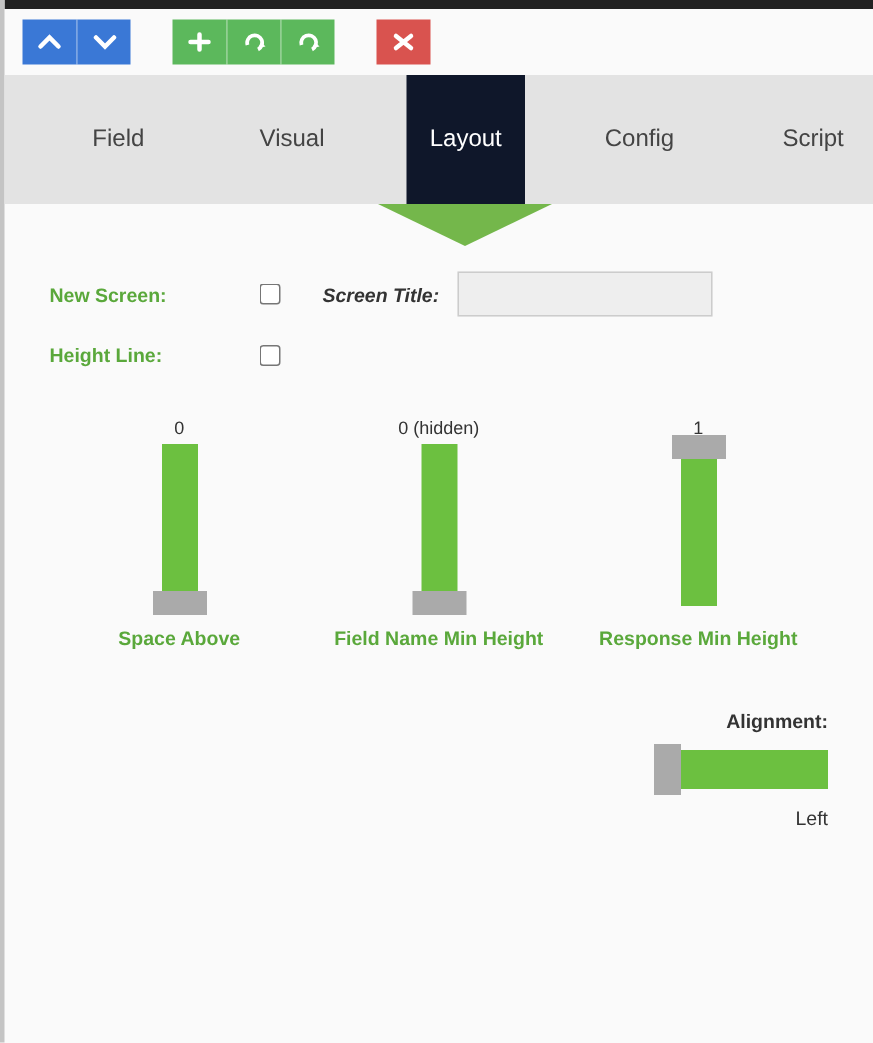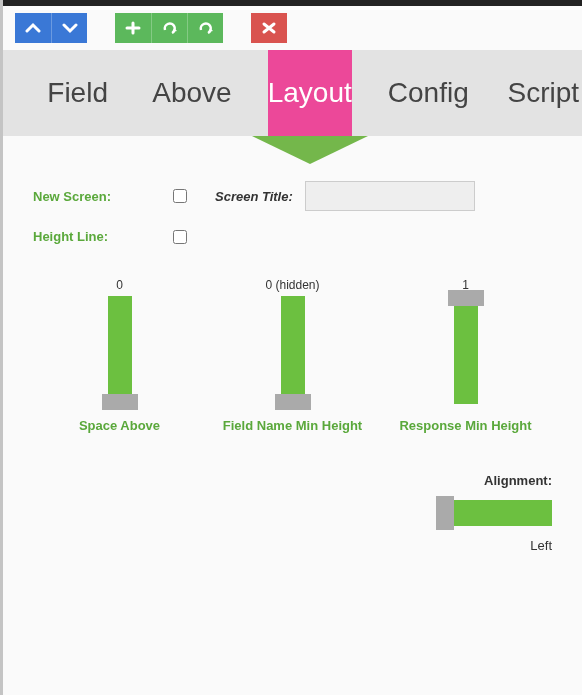--- a/index.html
+++ b/index.html
@@ -46,28 +46,28 @@
     background: #e3e3e3;
     height: 86px;
     position: relative;
     align-items: stretch;
   }
   .tab {
     flex: 1;
     display: flex;
     align-items: center;
     justify-content: center;
-    font-size: 28px;
+    font-size: 16px;
     color: #444;
     cursor: pointer;
     position: relative;
     margin-left: 36px;
   }
   .tab.active {
-    background: #ec4899;
+    background: #0f172a;
     color: #fff;
   }
   .tab.active::after {
     content: "";
     position: absolute;
     bottom: -28px;
     left: 50%;
     transform: translateX(-50%);
     width: 0; height: 0;
     border-left: 58px solid transparent;
@@ -227,21 +227,21 @@
     <button class="btn red">
       <svg viewBox="0 0 16 14">
           <path d="M3 3 L13 11 M13 3 L3 11" stroke="#fff" stroke-width="3" stroke-linecap="round"></path>
         </svg>
     </button>
   </div>
 </div>
 
 <div class="tabs">
   <div class="tab">Field</div>
-  <div class="tab">Above</div>
+  <div class="tab">Visual</div>
   <div class="tab active">Layout</div>
   <div class="tab">Config</div>
   <div class="tab">Script</div>
 </div>
 
 <div class="panel">
 
   <div class="form-row">
     <span class="label-green">New Screen:</span>
     <input type="checkbox" class="checkbox" style="">

